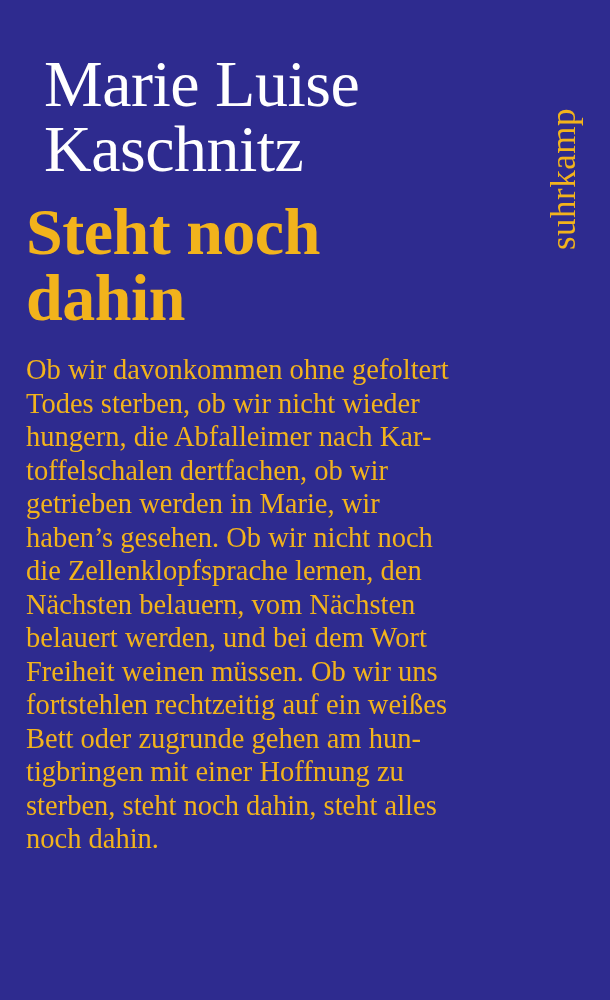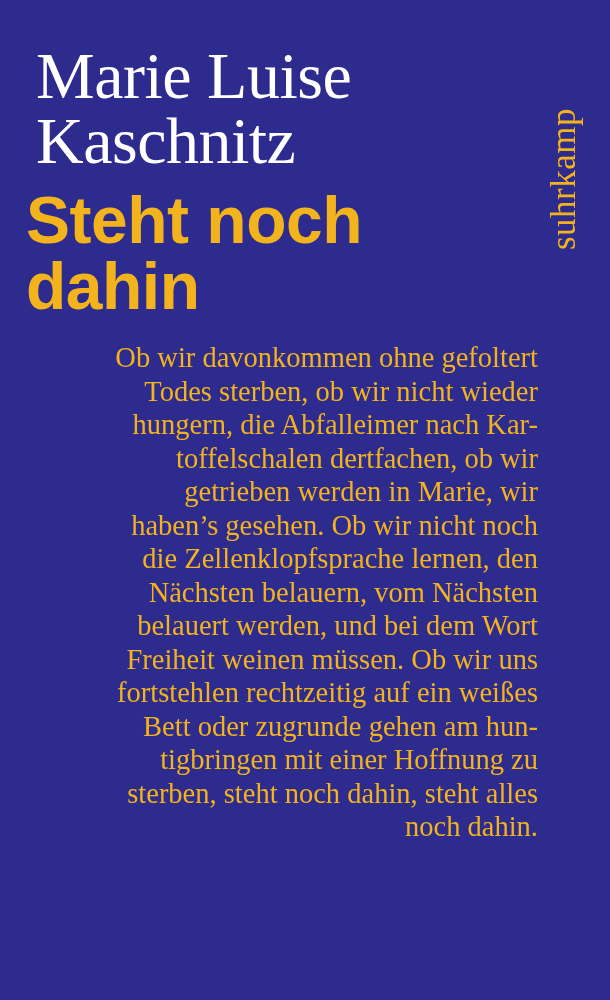--- a/index.html
+++ b/index.html
@@ -43,47 +43,46 @@
     left: 26px;
     top: 34px;
     width: 508px;
   }
   .author {
     color: #ffffff;
     font-size: 66px;
     line-height: 0.98;
     font-weight: normal;
     letter-spacing: -0.5px;
-    margin: 10px;
+    margin: 18px;
     font-family: "Liberation Serif", serif;
   }
   .author .line {
     display: block;
     white-space: nowrap;
   }
   .title {
     color: #f2b31c;
     font-size: 66px;
     line-height: 1.0;
     margin: 14px 0 0 0;
     letter-spacing: -0.5px;
-    font-family: Liberation Sans, sans-serif;
+    font-family: Liberation Serif, serif;
   }
   .title .line {
     display: block;
     white-space: nowrap;
   }
   .blurb {
     color: #f2b31c;
     font-size: 28.5px;
     line-height: 1.175;
     margin: 22px 0 0 0;
     width: 512px;
     font-family: "Liberation Serif", serif;
-    text-align: right;
   }
   .blurb .line {
     display: block;
     white-space: nowrap;
   }
 </style>
 </head>
 <body>
 
 <div class="cover">

